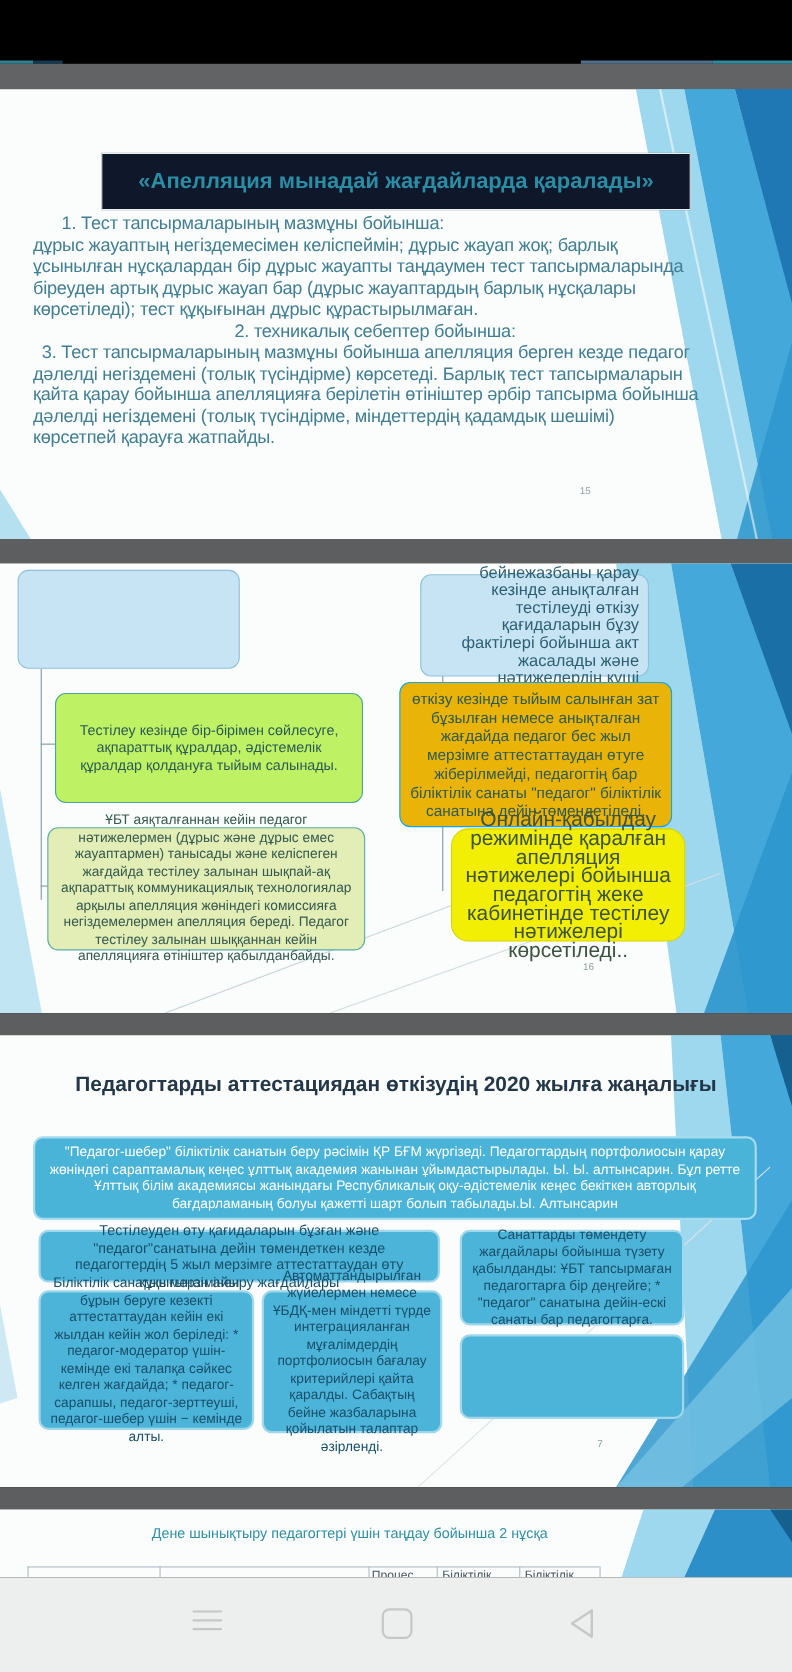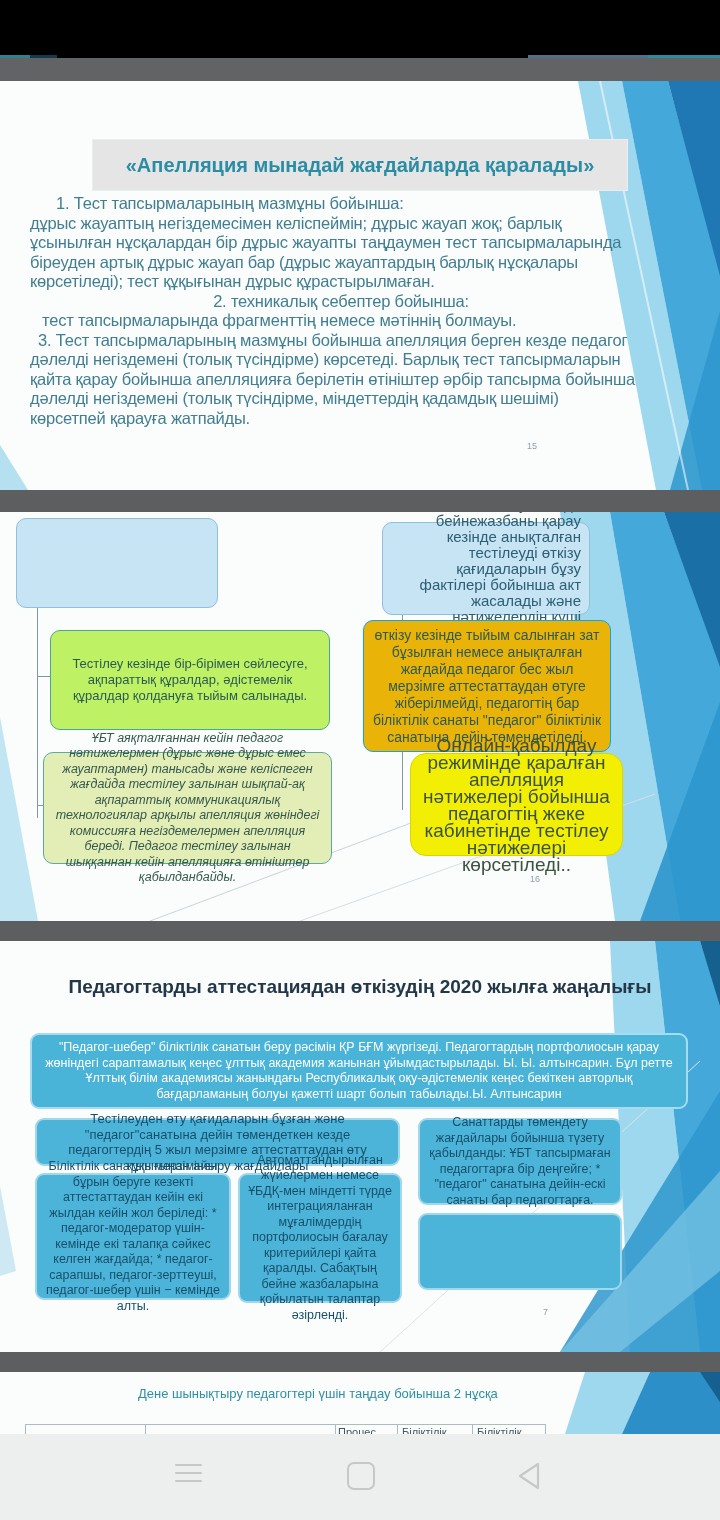--- a/index.html
+++ b/index.html
@@ -19,34 +19,34 @@
   
   .slide{position:absolute;left:0;width:720px;background:#fbfcfc;overflow:hidden;z-index:1;}
   .s1{top:81px;height:409px;}
   .s2{top:512px;height:409px;}
   .s3{top:941px;height:411px;}
   .s4{top:1372px;height:62px;padding-left:17px;}
   .decor{position:absolute;top:0;pointer-events:none;}
   .page-num{position:absolute;font-size:9px;color:#93a0a8;}
   
   .s1-titlebox{position:absolute;left:92px;top:58px;width:536px;height:52px;
-    background:#e5e5e5;border:1px solid #e9eff1;box-sizing:border-box;
+    background:#0f172a;border:1px solid #e9eff1;box-sizing:border-box;
     display:flex;align-items:center;justify-content:center;}
   .s1-title{font-size:20px;font-weight:bold;color:#2b8da4;text-align:center;}
   .s1-body{position:absolute;left:30px;top:113px;width:606px;
     font-size:16.5px;line-height:19.5px;color:#417e91;letter-spacing:-0.2px;}
   .s1-body p{margin:0;}
   .ind26{text-indent:26px;} .ind16{text-indent:16px;text-align:center;} .ind12{text-indent:12px;} .ind8{text-indent:8px;}
   
   .bx{position:absolute;border-radius:10px;box-sizing:border-box;
     display:flex;align-items:center;justify-content:center;text-align:center;
     padding:4px 8px;}
   .bx-lightblue{background:#c6e4f4;border:1px solid #8fc0dc;color:#2d5f70;}
   .bx-green{background:#bef264;border:1px solid #49a894;color:#2b5a54;}
-  .bx-ylgreen{background:#e3edb6;border:1px solid #58aca4;color:#35594e;font-style:italic;}
+  .bx-ylgreen{background:#e3edb6;border:1px solid #58aca4;color:#35594e;}
   .bx-rgreen{background:#eab308;border:1px solid #0ea5e9;color:#2f5a50;}
   .bx-yellow{background:#f2ef04;border:1px solid #d8d500;color:#3c5340;border-radius:16px;}
   .bx-blue{background:#4db4d9;border:2px solid #a0d7eb;color:#174f6b;border-radius:9px;}
   .bx-blue-white{background:#4ab3d8;border:2px solid #a6dcef;color:#ffffff;border-radius:9px;}
   .conn{position:absolute;background:#7d9aa5;}
   
   .s2-tl-box{left:16px;top:6px;width:202px;height:90px;}
   .s2-tl-text{position:absolute;left:10px;top:-16px;width:214px;height:136px;
     display:flex;align-items:center;justify-content:center;text-align:center;
     font-size:12px;line-height:15px;color:#2d5f70;white-space:pre-wrap;}
@@ -107,21 +107,20 @@
       <svg class="decor" style="left:0;top:364px;" width="28" height="45" viewBox="0 0 28 45">
         <polygon points="0,0 28,45 0,45" fill="#b5e0f0"></polygon>
       </svg>
       <div class="s1-titlebox">
         <div class="s1-title">«Апелляция мынадай жағдайларда қаралады»</div>
       </div>
       <div class="s1-body">
         <p class="ind26">1. Тест тапсырмаларының  мазмұны  бойынша:</p>
         <p>дұрыс жауаптың негіздемесімен келіспеймін; дұрыс жауап жоқ; барлық ұсынылған нұсқалардан бір дұрыс жауапты таңдаумен тест тапсырмаларында біреуден артық дұрыс жауап бар (дұрыс жауаптардың барлық нұсқалары көрсетіледі);   тест құқығынан дұрыс құрастырылмаған.</p>
         <p class="ind16">2. техникалық себептер бойынша:</p>
-        <p class="ind12">тест тапсырмаларында фрагменттің немесе мәтіннің болмауы.</p>
         <p class="ind8">3. Тест тапсырмаларының мазмұны бойынша апелляция берген кезде педагог дәлелді негіздемені (толық түсіндірме) көрсетеді. Барлық тест тапсырмаларын қайта қарау бойынша апелляцияға берілетін өтініштер әрбір тапсырма бойынша дәлелді негіздемені (толық түсіндірме, міндеттердің қадамдық шешімі) көрсетпей қарауға жатпайды.</p>
       </div>
       <div class="page-num" style="left:527px;top:360px;">15</div>
     </section>
 
     <section class="slide s2">
       <svg class="decor" style="left:0;" width="720" height="409" viewBox="0 0 720 409">
         <polygon points="560,0 610,0 680,409 615,409" fill="#9ed8ee"></polygon>
         <polygon points="610,0 664,0 720,150 720,409 680,409" fill="#44a9da"></polygon>
         <polygon points="664,0 720,0 720,155" fill="#1a6fa6"></polygon>

